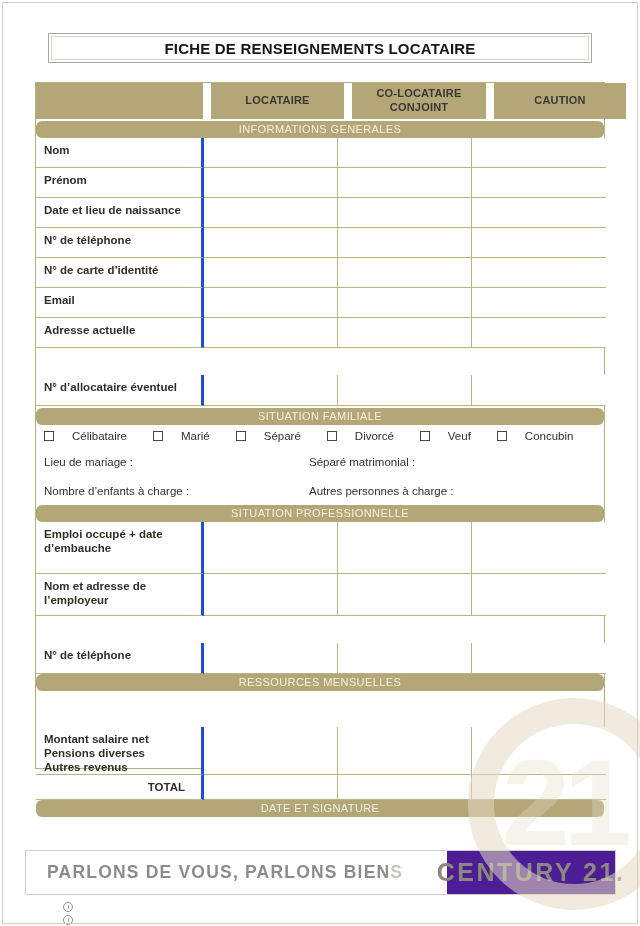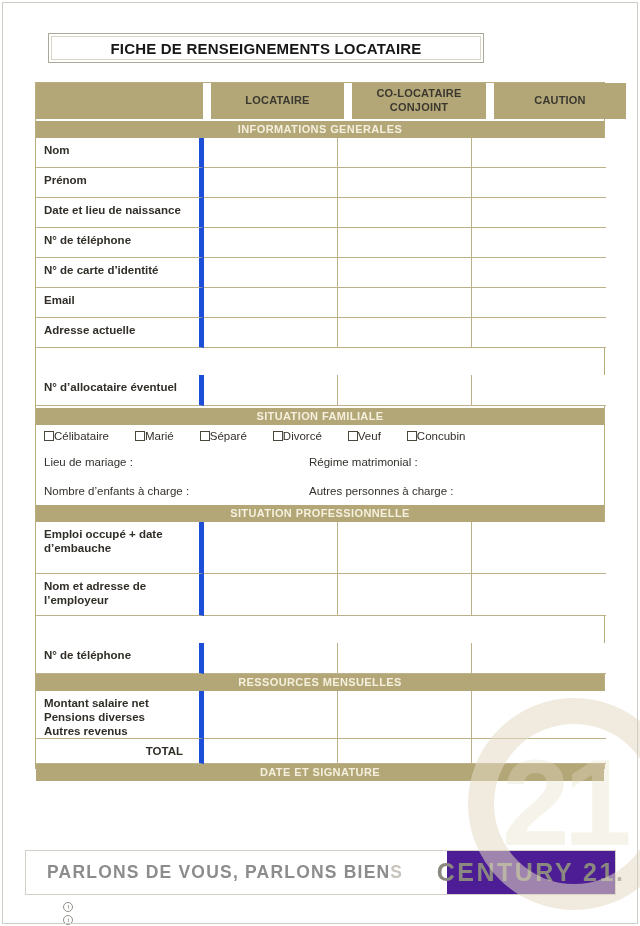--- a/index.html
+++ b/index.html
@@ -11,21 +11,21 @@
   .page {
     position:relative; width:640px; height:926px;
     background:#ffffff; overflow:hidden;
   }
   .frame {
     position:absolute; inset:2px;
     border:1px solid #cfcec6; pointer-events:none; z-index:8;
   }
   
   .title-box {
-    position:absolute; left:48px; top:33px; width:436px; height:30px;
+    position:absolute; left:48px; top:33px; width:544px; height:30px;
     border:1px solid #a9a99b; background:#ffffff; padding:2px;
   }
   .title-inner {
     width:100%; height:100%; border:1px solid #d8d5c5;
     display:flex; align-items:center; justify-content:center;
   }
   .title-inner span {
     font-size:15px; font-weight:bold; color:#161616; letter-spacing:0.2px;
   }
   
@@ -39,47 +39,47 @@
   }
   .th {
     background:#b3a778; display:flex; flex-direction:column;
     align-items:center; justify-content:center;
     font-size:11px; font-weight:bold; color:#3b382f; line-height:1.25;
     text-align:center; letter-spacing:0.2px;
   }
   .gap { height:2px; background:#ffffff; }
   .band {
     height:17px; background:#b3a778; text-align:center;
-    font-size:11px; font-weight:bold; color:#f5f0dd;
-    line-height:17px; letter-spacing:0.4px;
+    font-size:11px; font-weight:normal; color:#f5f0dd;
+    line-height:17px; letter-spacing:0.4px;border-radius:6px;
   }
   .row { display:grid; grid-template-columns:168px 134px 134px 134px; }
   .row .label {
     padding:5px 8px 0 8px; font-size:11.5px; font-weight:bold; color:#312e28;
-    border-right:5px solid #1d4ed8; border-bottom:1px solid #bcb189;
+    border-right:3px solid #1d4ed8; border-bottom:1px solid #bcb189;
     line-height:14px;
   }
   .row .cell {
     border-right:1px solid #bcb189; border-bottom:1px solid #bcb189;
     background:#ffffff;
   }
   .row .cell:last-child { border-right:none; }
   .r30 { height:30px; } .r31 { height:31px;margin-top:27px; } .r44 { height:52px; }
-  .r42 { height:42px; } .r48 { height:48px; } .r25 { height:25px; }
+  .r42 { height:42px; } .r48 { height:48px;margin-top:36px; } .r25 { height:25px; }
   .label.total {
     text-align:right; padding:5px 16px 0 8px;
   }
   .label .ln { line-height:14px; }
   
   .family-area { height:80px; background:#ffffff; }
   .checkbox-row {
     height:22px; display:flex; align-items:center; gap:26px;
     padding-left:8px; font-size:11.5px; color:#33302b;
   }
-  .cb-option { display:flex; align-items:center; gap:0; }
+  .cb-option { display:flex; align-items:center; gap:18px; }
   .cb {
     width:10px; height:10px; border:1px solid #4a463e; background:#ffffff;
     display:inline-block;
   }
   .field-row {
     height:29px; display:grid; grid-template-columns:265px 1fr;
     align-items:center; padding-left:8px;
     font-size:11.5px; color:#33302b;
   }
   
@@ -226,21 +226,21 @@
           <span class="cb"></span>
           <span>Veuf</span>
         </span>
         <span class="cb-option">
           <span class="cb"></span>
           <span>Concubin</span>
         </span>
       </div>
       <div class="field-row">
         <span>Lieu de mariage :</span>
-        <span>Régime matrimonial :</span>
+        <span>Séparé matrimonial :</span>
       </div>
       <div class="field-row">
         <span>Nombre d’enfants à charge :</span>
         <span>Autres personnes à charge :</span>
       </div>
     </div>
 
     <div class="band">SITUATION PROFESSIONNELLE</div>
 
     <div class="row r44">

